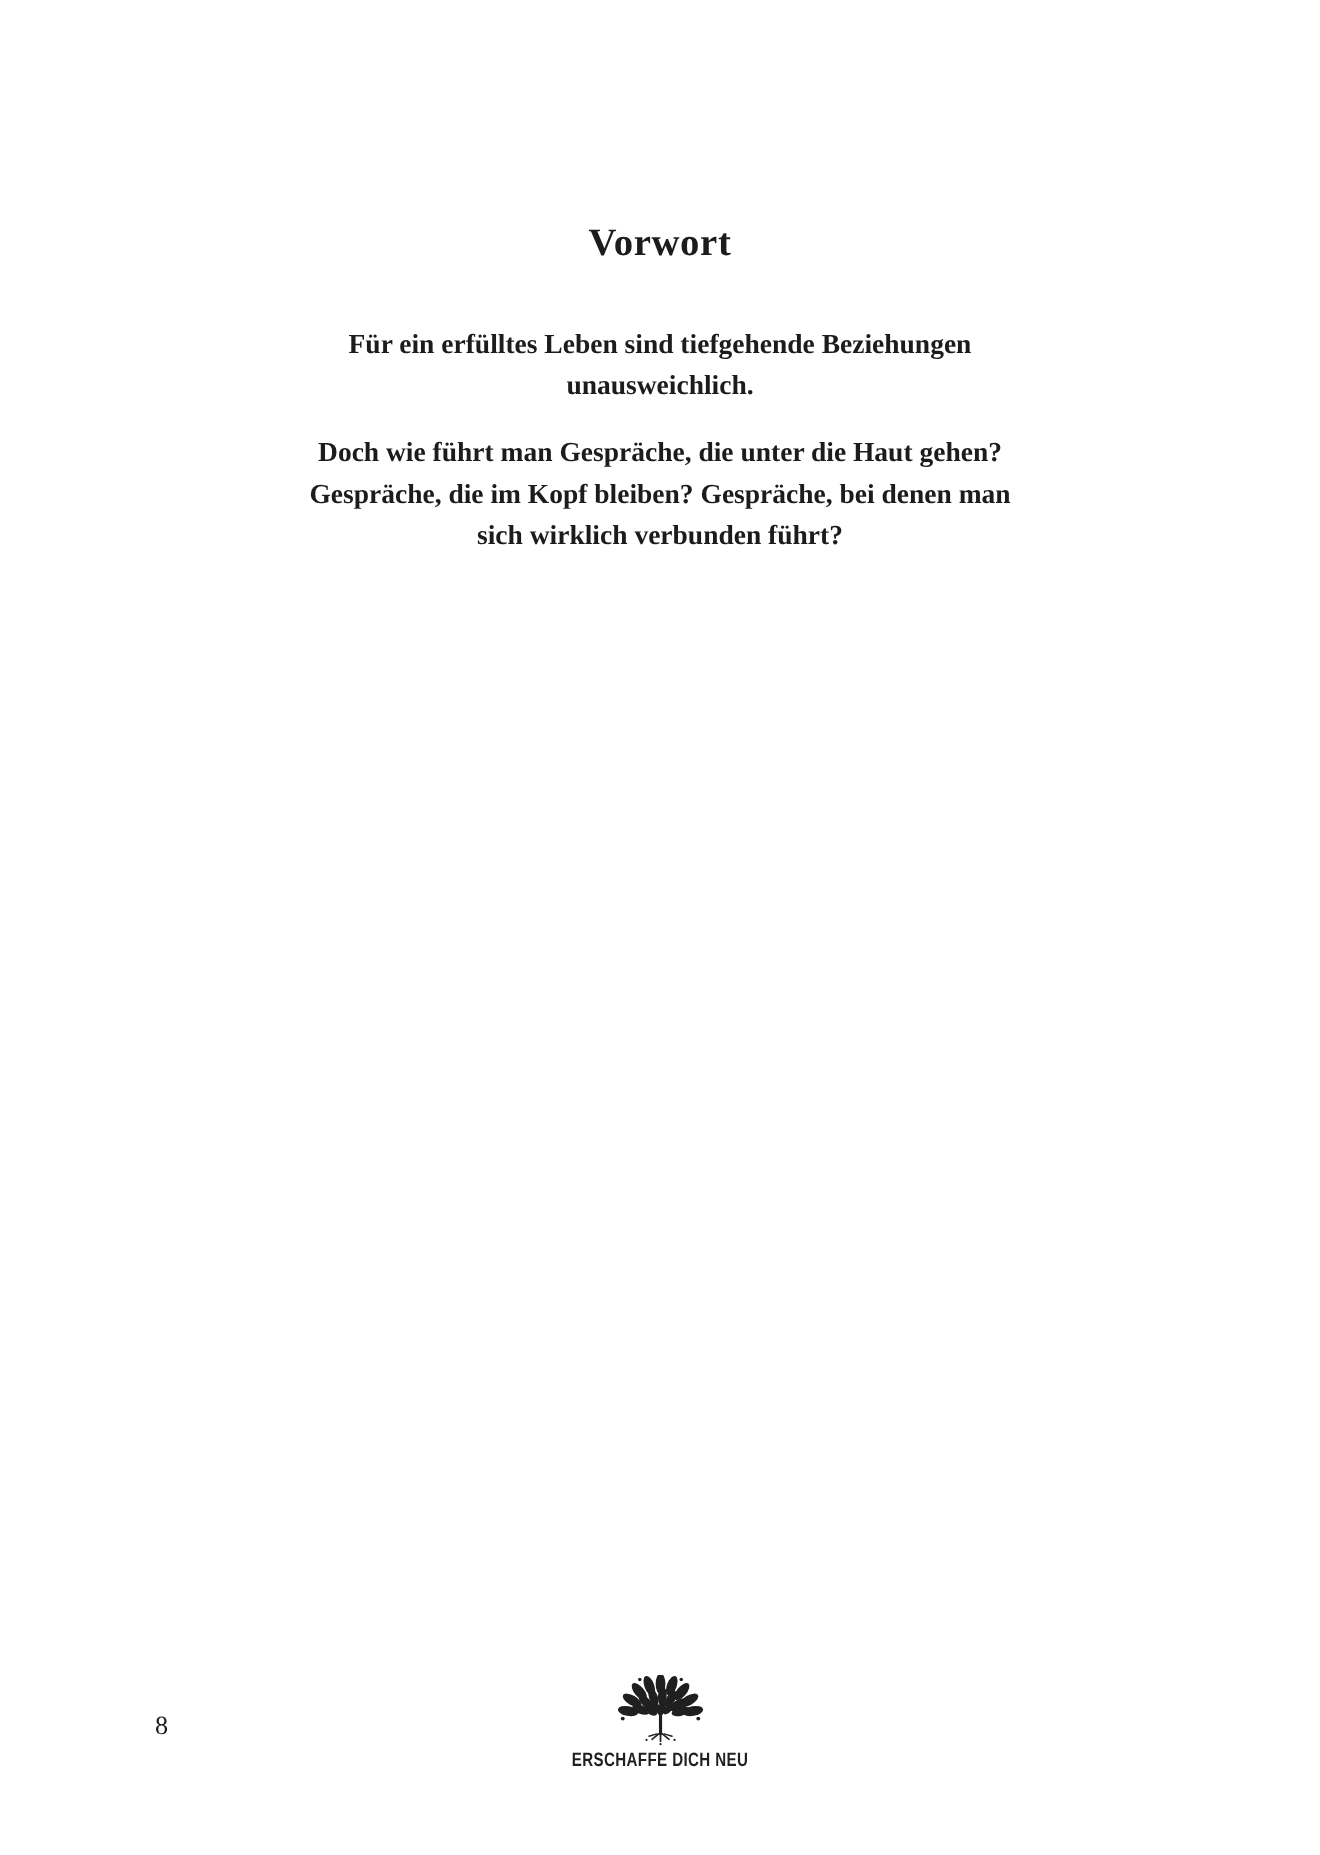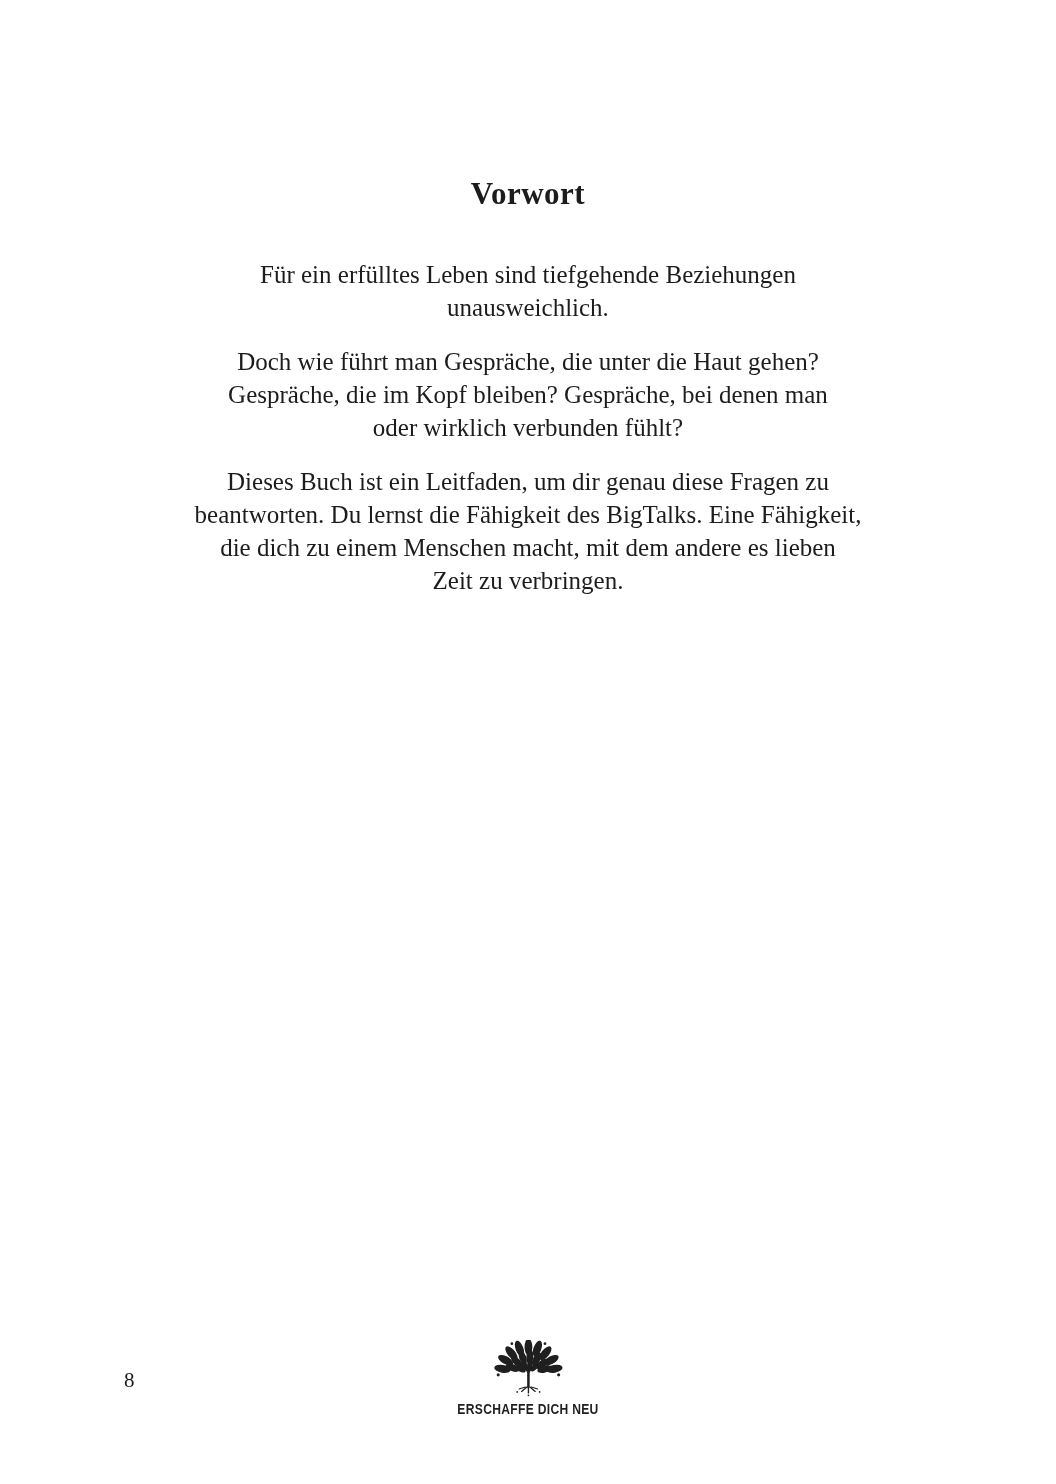--- a/index.html
+++ b/index.html
@@ -27,24 +27,25 @@
     padding-top: 176px;
     text-align: center;
   }
   .title {
     font-size: 31px;
     font-weight: 700;
     letter-spacing: 0.5px;
     margin: 0 0 46px 0;
   }
   .para {
-    font-size: 25px;
+    font-size: 22px;
     line-height: 33px;
     margin: 0 0 21px 0;
     white-space: pre-line;
+    font-weight: bold;
   }
   .page-number {
     position: absolute;
     left: 124px;
     top: 1368px;
     font-size: 21px;
   }
   .brand {
     position: absolute;
     left: 50%;
@@ -73,25 +74,21 @@
 <body>
 
 <div class="page">
 
   <div class="content">
     <h1 class="title">Vorwort</h1>
     <p class="para">Für ein erfülltes Leben sind tiefgehende Beziehungen
 unausweichlich.</p>
     <p class="para">Doch wie führt man Gespräche, die unter die Haut gehen?
 Gespräche, die im Kopf bleiben? Gespräche, bei denen man
-oder wirklich verbunden fühlt?</p>
-    <p class="para">Dieses Buch ist ein Leitfaden, um dir genau diese Fragen zu
-beantworten. Du lernst die Fähigkeit des BigTalks. Eine Fähigkeit,
-die dich zu einem Menschen macht, mit dem andere es lieben
-Zeit zu verbringen.</p>
+sich wirklich verbunden führt?</p>
   </div>
 
   <div class="page-number">8</div>
 
   <div class="brand">
     <span>
       <svg width="78" height="59" viewBox="10 14 80 60" xmlns="http://www.w3.org/2000/svg" fill="#1f1f1f" stroke="none">
 
         <ellipse cx="23.4" cy="43.3" rx="4" ry="8.5" transform="rotate(-80 23.4 43.3)"></ellipse>
         <ellipse cx="26.6" cy="34.5" rx="4" ry="8.5" transform="rotate(-60 26.6 34.5)"></ellipse>

